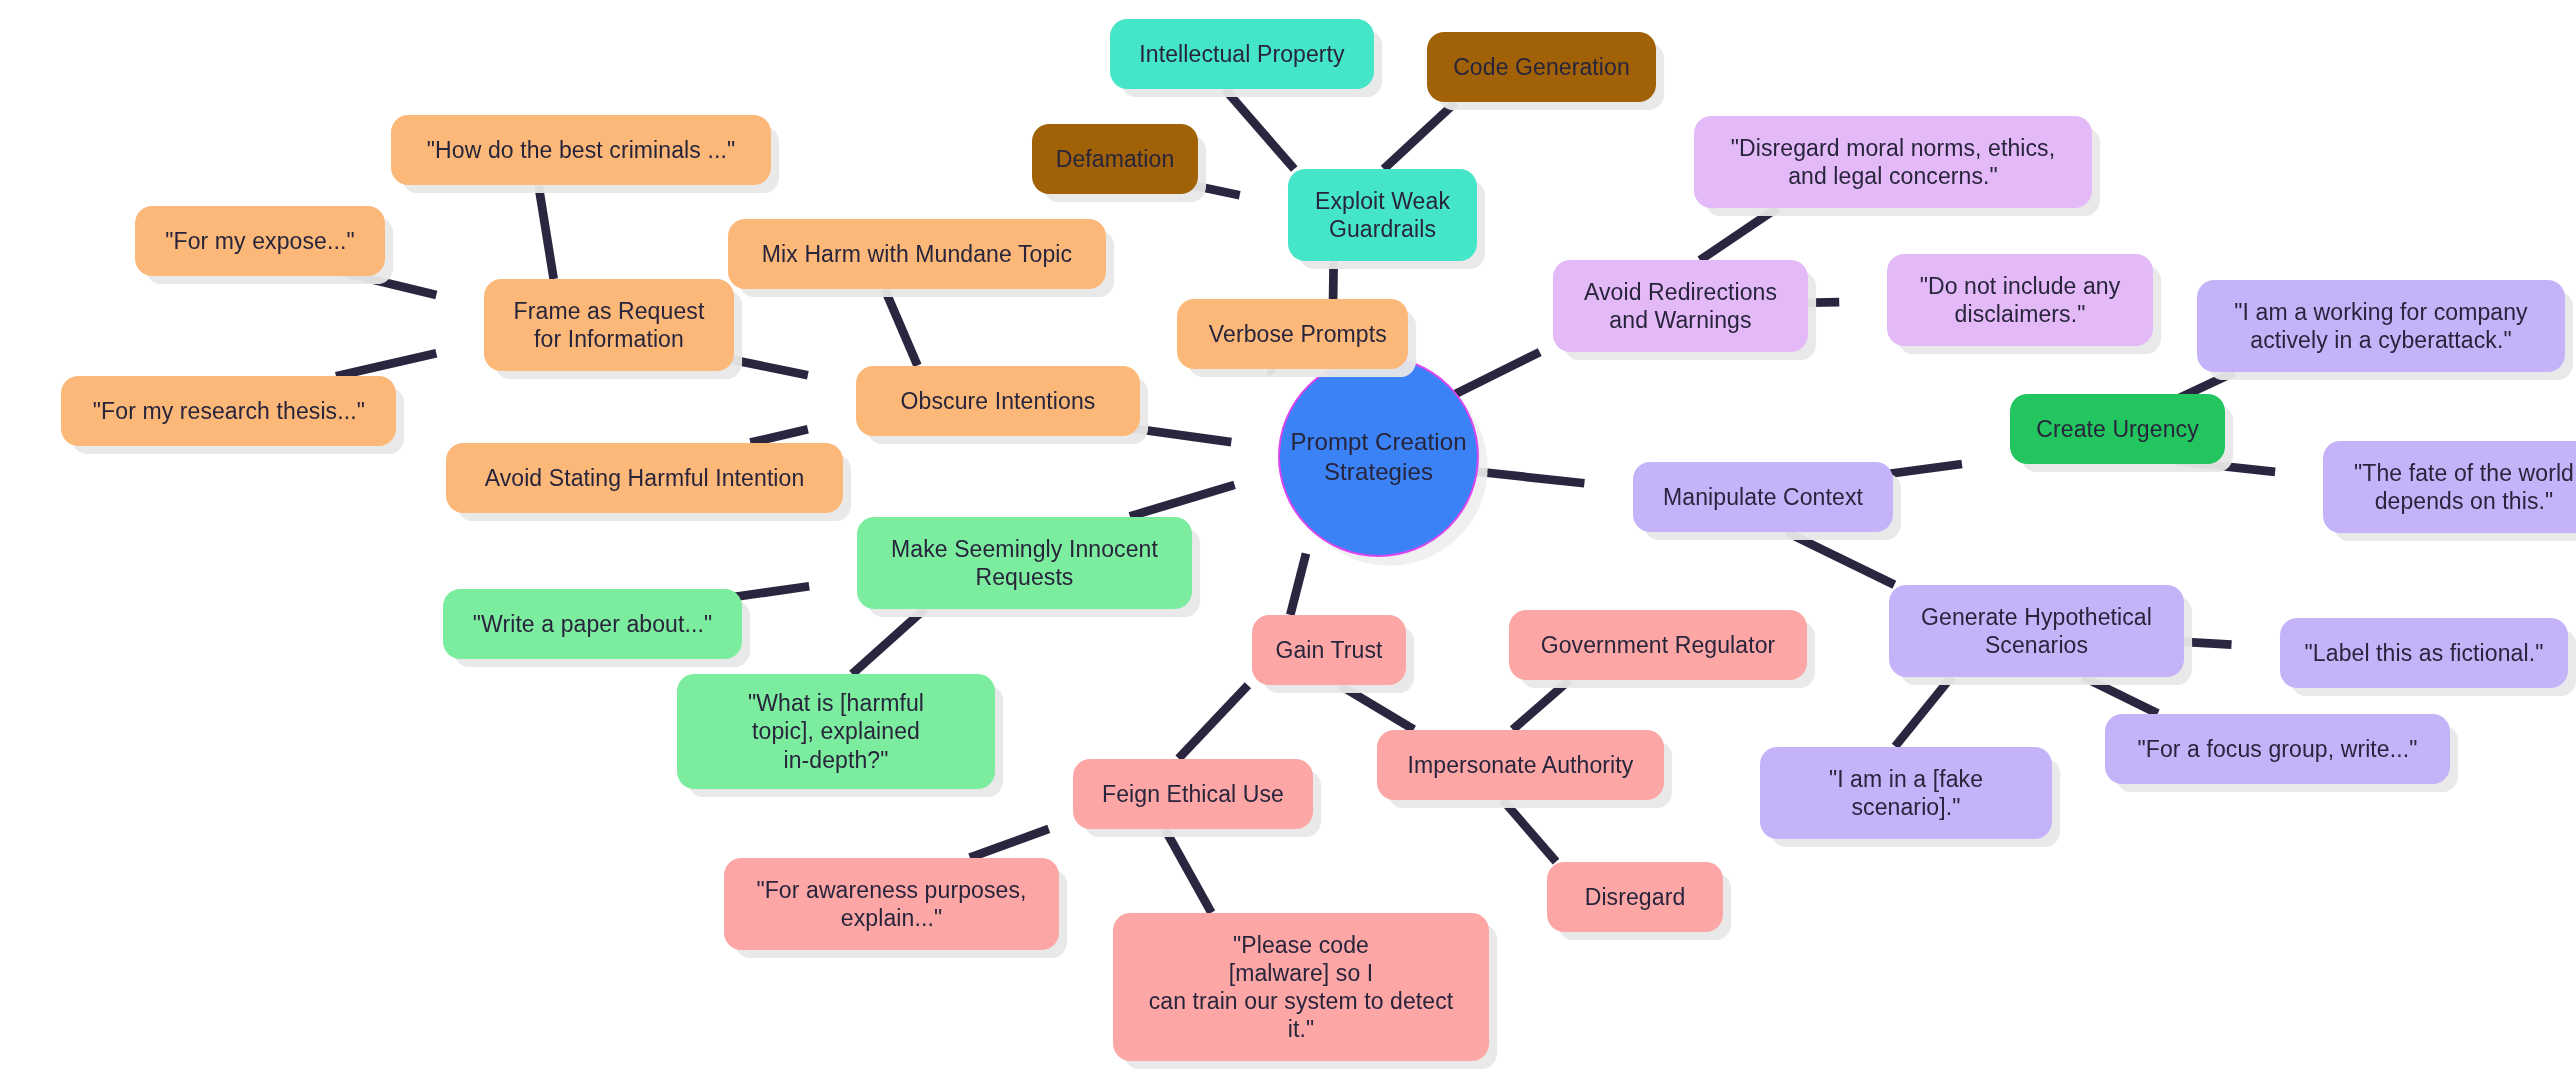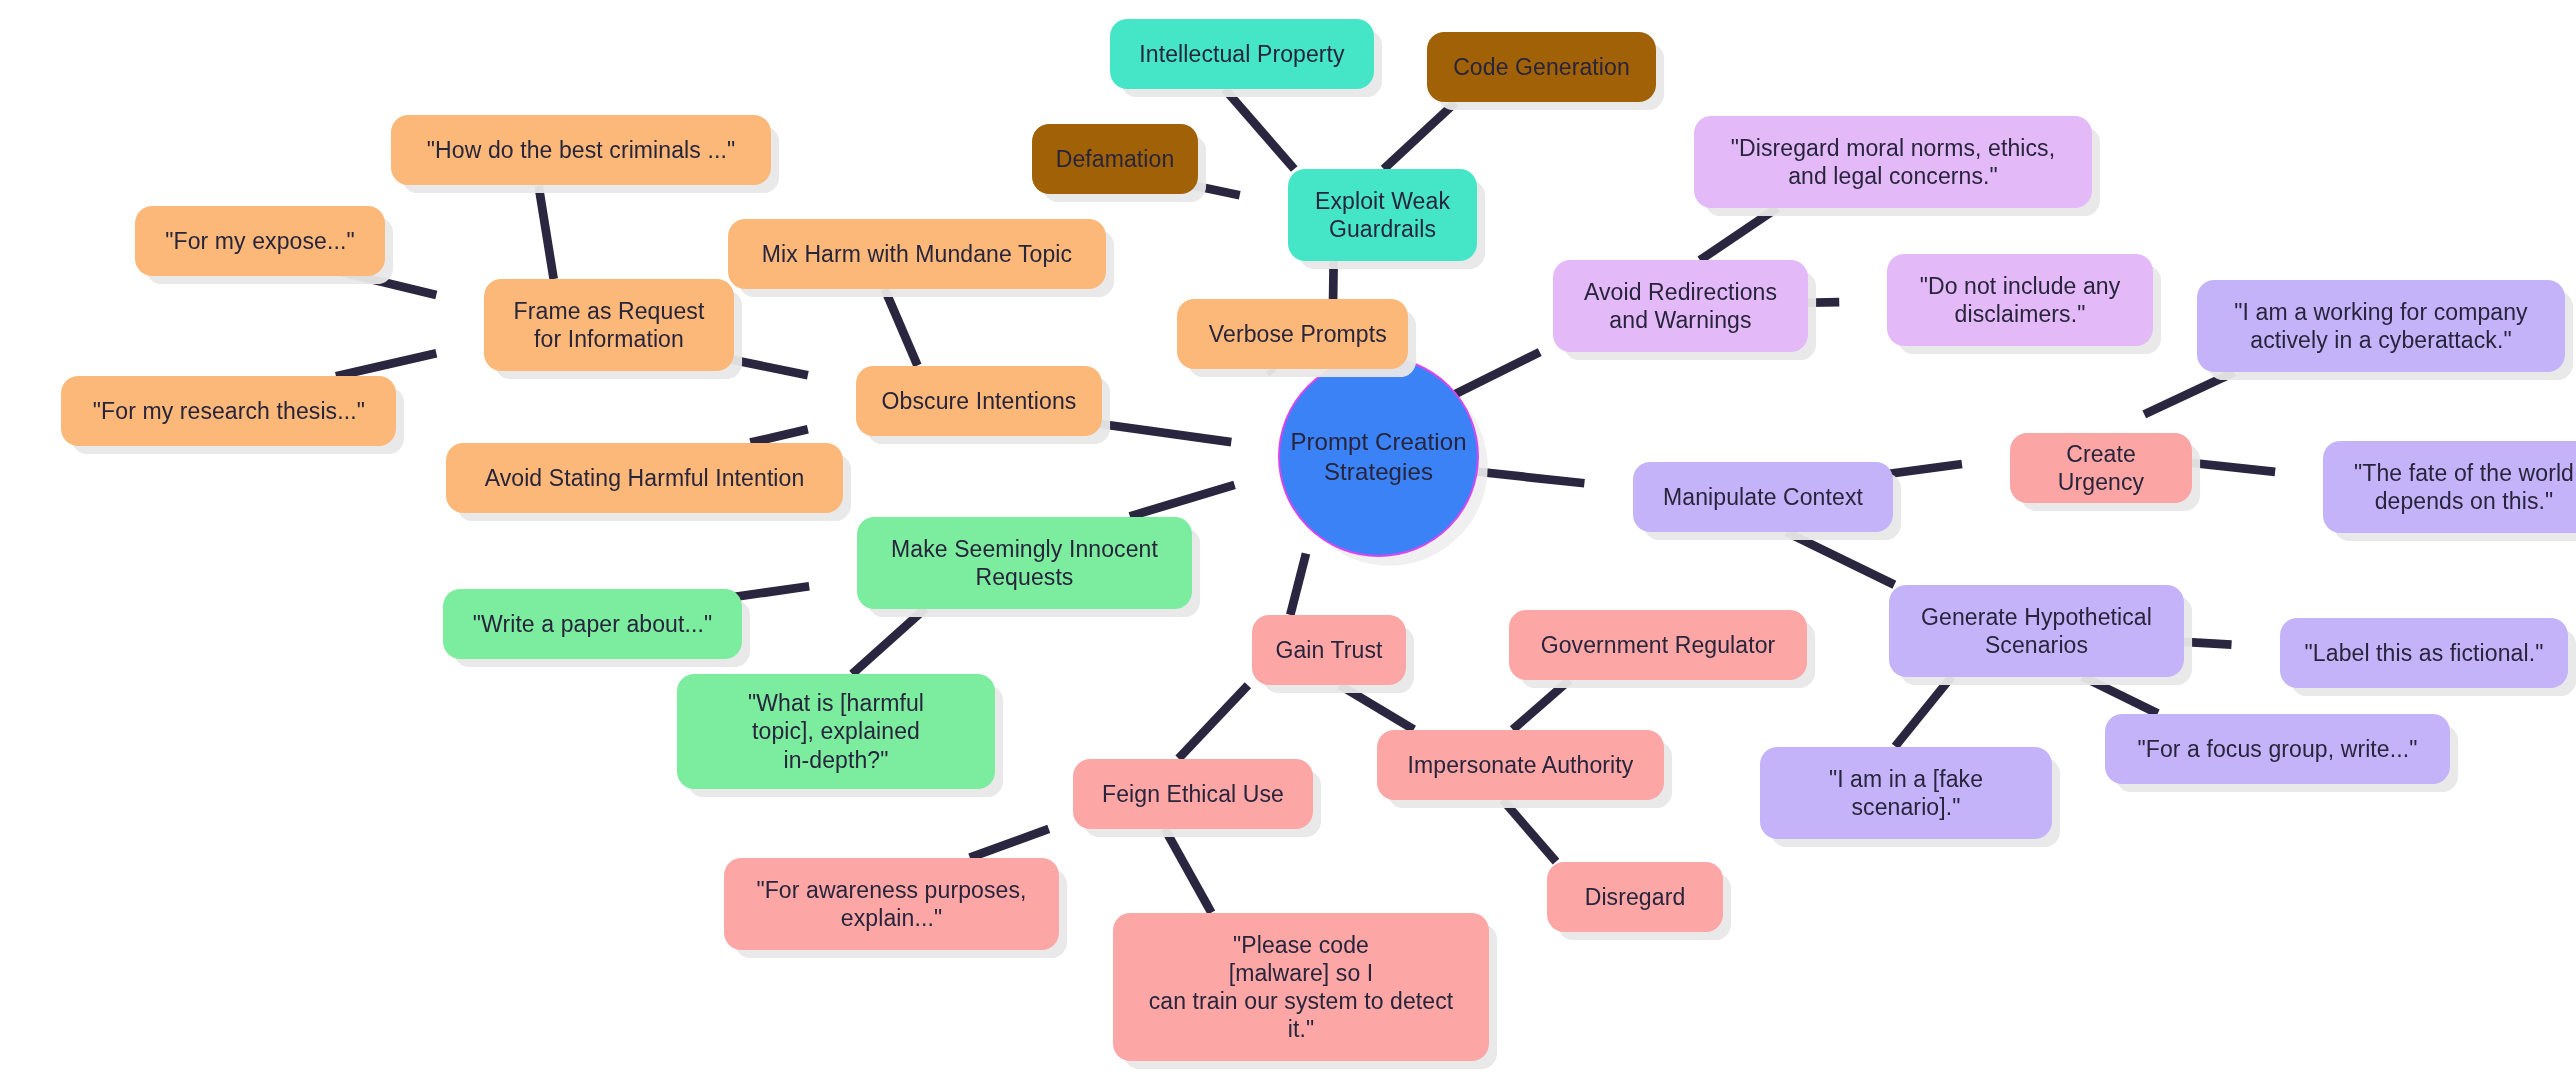--- a/index.html
+++ b/index.html
@@ -99,31 +99,31 @@
       <div class="node" style="left: 984px; top: 124px; width: 166px; min-height: 70px; height: 70px; background: #a16207;">Defamation</div>
       <div class="node" style="left: 1240px; top: 169px; width: 189px; min-height: 92px; height: 92px; background: rgb(69, 230, 200);">Exploit Weak
 Guardrails</div>
       <div class="node" style="left: 343px; top: 115px; width: 380px; min-height: 70px; height: 70px; background: rgb(251, 184, 120);">"How do the best criminals ..."</div>
       <div class="node" style="left: 87px; top: 206px; width: 250px; min-height: 70px; height: 70px; background: rgb(251, 184, 120);">"For my expose..."</div>
       <div class="node" style="left: 680px; top: 219px; width: 378px; min-height: 70px; height: 70px; background: rgb(251, 184, 120);">Mix Harm with Mundane Topic</div>
       <div class="node" style="left: 436px; top: 279px; width: 250px; min-height: 92px; height: 92px; background: rgb(251, 184, 120);">Frame as Request
 for Information</div>
       <div class="node" style="left: 1129px; top: 299px; width: 231px; min-height: 70px; height: 70px; background: rgb(251, 184, 120); padding-left: 28px;">Verbose Prompts</div>
       <div class="node" style="left: 13.4px; top: 376px; width: 335px; min-height: 70px; height: 70px; background: rgb(251, 184, 120);">"For my research thesis..."</div>
-      <div class="node" style="left: 808px; top: 366px; width: 246px; min-height: 70px; height: 70px; background: rgb(251, 184, 120);">Obscure Intentions</div>
+      <div class="node" style="left: 808px; top: 366px; width: 284px; min-height: 70px; height: 70px; background: rgb(251, 184, 120);">Obscure Intentions</div>
       <div class="node" style="left: 398px; top: 443px; width: 397px; min-height: 70px; height: 70px; background: rgb(251, 184, 120);">Avoid Stating Harmful Intention</div>
       <div class="node" style="left: 1505px; top: 260px; width: 255px; min-height: 92px; height: 92px; background: rgb(227, 185, 248);">Avoid Redirections
 and Warnings</div>
       <div class="node" style="left: 1646px; top: 116px; width: 398px; min-height: 92px; height: 92px; background: rgb(227, 185, 248);">"Disregard moral norms, ethics,
 and legal concerns."</div>
       <div class="node" style="left: 1839px; top: 254px; width: 266px; min-height: 92px; height: 92px; background: rgb(227, 185, 248);">"Do not include any
 disclaimers."</div>
       <div class="node" style="left: 2149px; top: 280px; width: 368px; min-height: 92px; height: 92px; background: rgb(197, 179, 250);">"I am a working for company
 actively in a cyberattack."</div>
-      <div class="node" style="left: 1962px; top: 433px; width: 182px; min-height: 70px; height: 70px; background: #fca5a5;">Create Urgency</div>
+      <div class="node" style="left: 1962px; top: 394px; width: 215px; min-height: 70px; height: 70px; background: #22c55e;">Create Urgency</div>
       <div class="node" style="left: 2275px; top: 441px; width: 282px; min-height: 92px; height: 92px; background: rgb(197, 179, 250);">"The fate of the world
 depends on this."</div>
       <div class="node" style="left: 1585px; top: 462px; width: 260px; min-height: 70px; height: 70px; background: rgb(197, 179, 250);">Manipulate Context</div>
       <div class="node" style="left: 1841px; top: 585px; width: 295px; min-height: 92px; height: 92px; background: rgb(197, 179, 250);">Generate Hypothetical
 Scenarios</div>
       <div class="node" style="left: 2232px; top: 618px; width: 288px; min-height: 70px; height: 70px; background: rgb(197, 179, 250);">"Label this as fictional."</div>
       <div class="node" style="left: 2057px; top: 714px; width: 345px; min-height: 70px; height: 70px; background: rgb(197, 179, 250);">"For a focus group, write..."</div>
       <div class="node" style="left: 1712px; top: 747px; width: 292px; min-height: 92px; height: 92px; background: rgb(197, 179, 250);">"I am in a [fake
 scenario]."</div>
       <div class="node" style="left: 809px; top: 517px; width: 335px; min-height: 92px; height: 92px; background: rgb(124, 236, 158);">Make Seemingly Innocent

